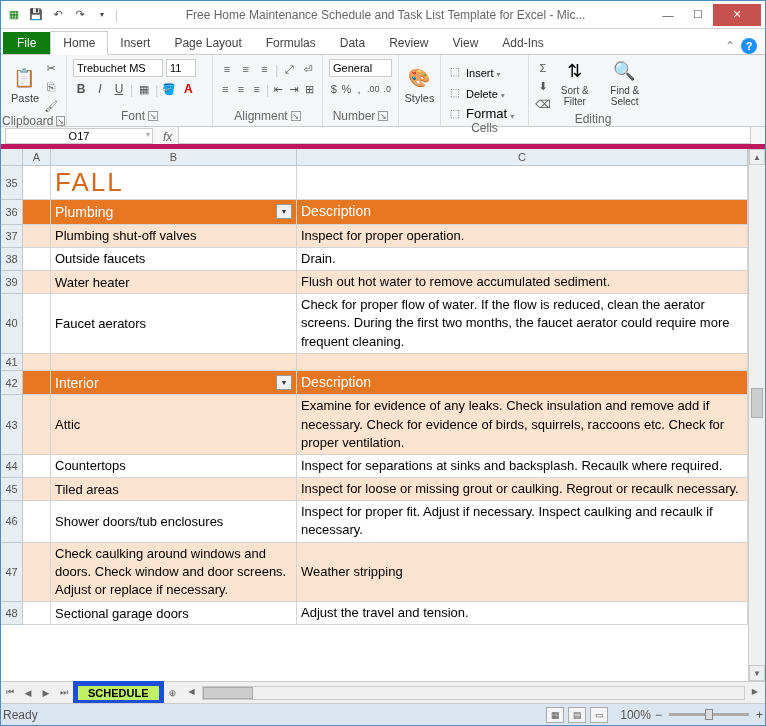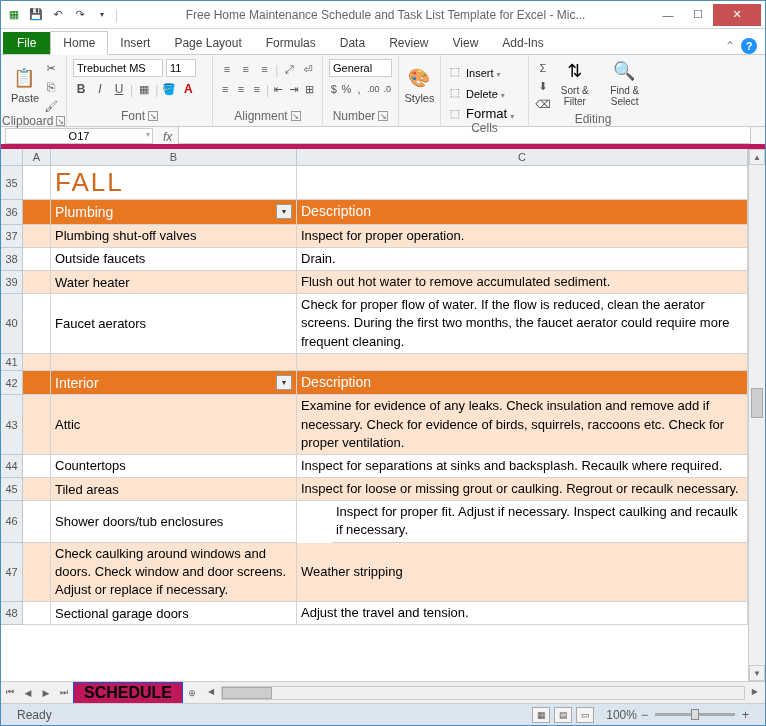--- a/index.html
+++ b/index.html
@@ -42,24 +42,24 @@
 .cell.fall{font-size:26px;font-weight:normal;color:#d2691e;letter-spacing:2px}
 .cell.hdr{background:#e87722;color:#fff;font-weight:normal;font-size:14px;position:relative}
 .cell.hdr .drop{position:absolute;right:4px;width:16px;height:15px;background:#f0f0f0;border:1px solid #999;display:flex;align-items:center;justify-content:center;font-size:8px;color:#333}
 .cell.alt{background:#fce4d0}
 .vscroll{width:17px;background:#f0f0f0;border-left:1px solid #ccc;position:relative}
 .vscroll .thumb{position:absolute;top:45%;left:2px;right:2px;height:30px;background:#cdcdcd;border:1px solid #aaa}
 .vscroll .arr{position:absolute;left:0;right:0;height:16px;background:#f0f0f0;border:1px solid #ccc;display:flex;align-items:center;justify-content:center;font-size:8px;color:#666}
 .vscroll .arr.up{top:0}.vscroll .arr.dn{bottom:0}
 .tabbar{height:22px;background:#f0f0f0;border-top:1px solid #ccc;display:flex;align-items:center}
 .tabnav{width:18px;text-align:center;color:#666;font-size:9px}
-.sheettab{background:#be185d;border:1px solid #1d4ed8;padding:1px 10px;font-size:16px;font-weight:bold}
+.sheettab{background:#bef264;border:5px solid #1d4ed8;padding:1px 10px;font-size:11px;font-weight:bold}
 .hscroll{flex:1;margin:0 20px;height:14px;background:#f0f0f0;border:1px solid #ccc;position:relative}
 .hscroll .thumb{position:absolute;left:0;width:50px;height:100%;background:#cdcdcd;border:1px solid #aaa}
-.statusbar{height:22px;background:#dbe5ef;border-top:1px solid #ccc;display:flex;align-items:center;padding:0 16px;font-size:11px;color:#555}
+.statusbar{height:22px;background:#dbe5ef;border-top:1px solid #ccc;display:flex;align-items:center;padding:0 2px;font-size:11px;color:#555}
 .statusbar .views{margin-left:auto;display:flex;align-items:center;gap:4px}
 .viewbtn{width:18px;height:16px;border:1px solid #aaa;background:#f5f5f5;font-size:9px;display:flex;align-items:center;justify-content:center;color:#555}
 .zoom{display:flex;align-items:center;gap:4px;margin-left:8px}
 .zoomtrack{width:80px;height:3px;background:#aaa;position:relative;margin:0 3px}
 .zoomtrack .h{position:absolute;left:50%;top:-4px;width:8px;height:11px;background:#ddd;border:1px solid #888;transform:translateX(-50%)}
 </style>
 </head>
 <body>
 
 <div class="titlebar">
@@ -286,21 +286,21 @@
         <div class="cell "></div>
         <div class="cell ">Countertops</div>
         <div class="cell " style="line-height: 1.4;">Inspect for separations at sinks and backsplash. Recaulk where required.</div>
         <div class="rowhead">45</div>
         <div class="cell alt"></div>
         <div class="cell alt">Tiled areas</div>
         <div class="cell alt" style="line-height: 1.4;">Inspect for loose or missing grout or caulking. Regrout or recaulk necessary.</div>
         <div class="rowhead">46</div>
         <div class="cell "></div>
         <div class="cell ">Shower doors/tub enclosures</div>
-        <div class="cell " style="line-height: 1.4; margin-left: 35px;">Inspect for proper fit. Adjust if necessary. Inspect caulking and recaulk if necessary.</div>
+        <div class="cell " style="line-height: 1.4;">Inspect for proper fit. Adjust if necessary. Inspect caulking and recaulk if necessary.</div>
         <div class="rowhead">47</div>
         <div class="cell alt"></div>
         <div class="cell alt" style="line-height: 1.4;">Check caulking around windows and doors. Check window and door screens. Adjust or replace if necessary.</div>
         <div class="cell alt">Weather stripping</div>
         <div class="rowhead">48</div>
         <div class="cell "></div>
         <div class="cell ">Sectional garage doors</div>
         <div class="cell " style="line-height: 1.4;">Adjust the travel and tension.</div>
       </div>
   </div>

